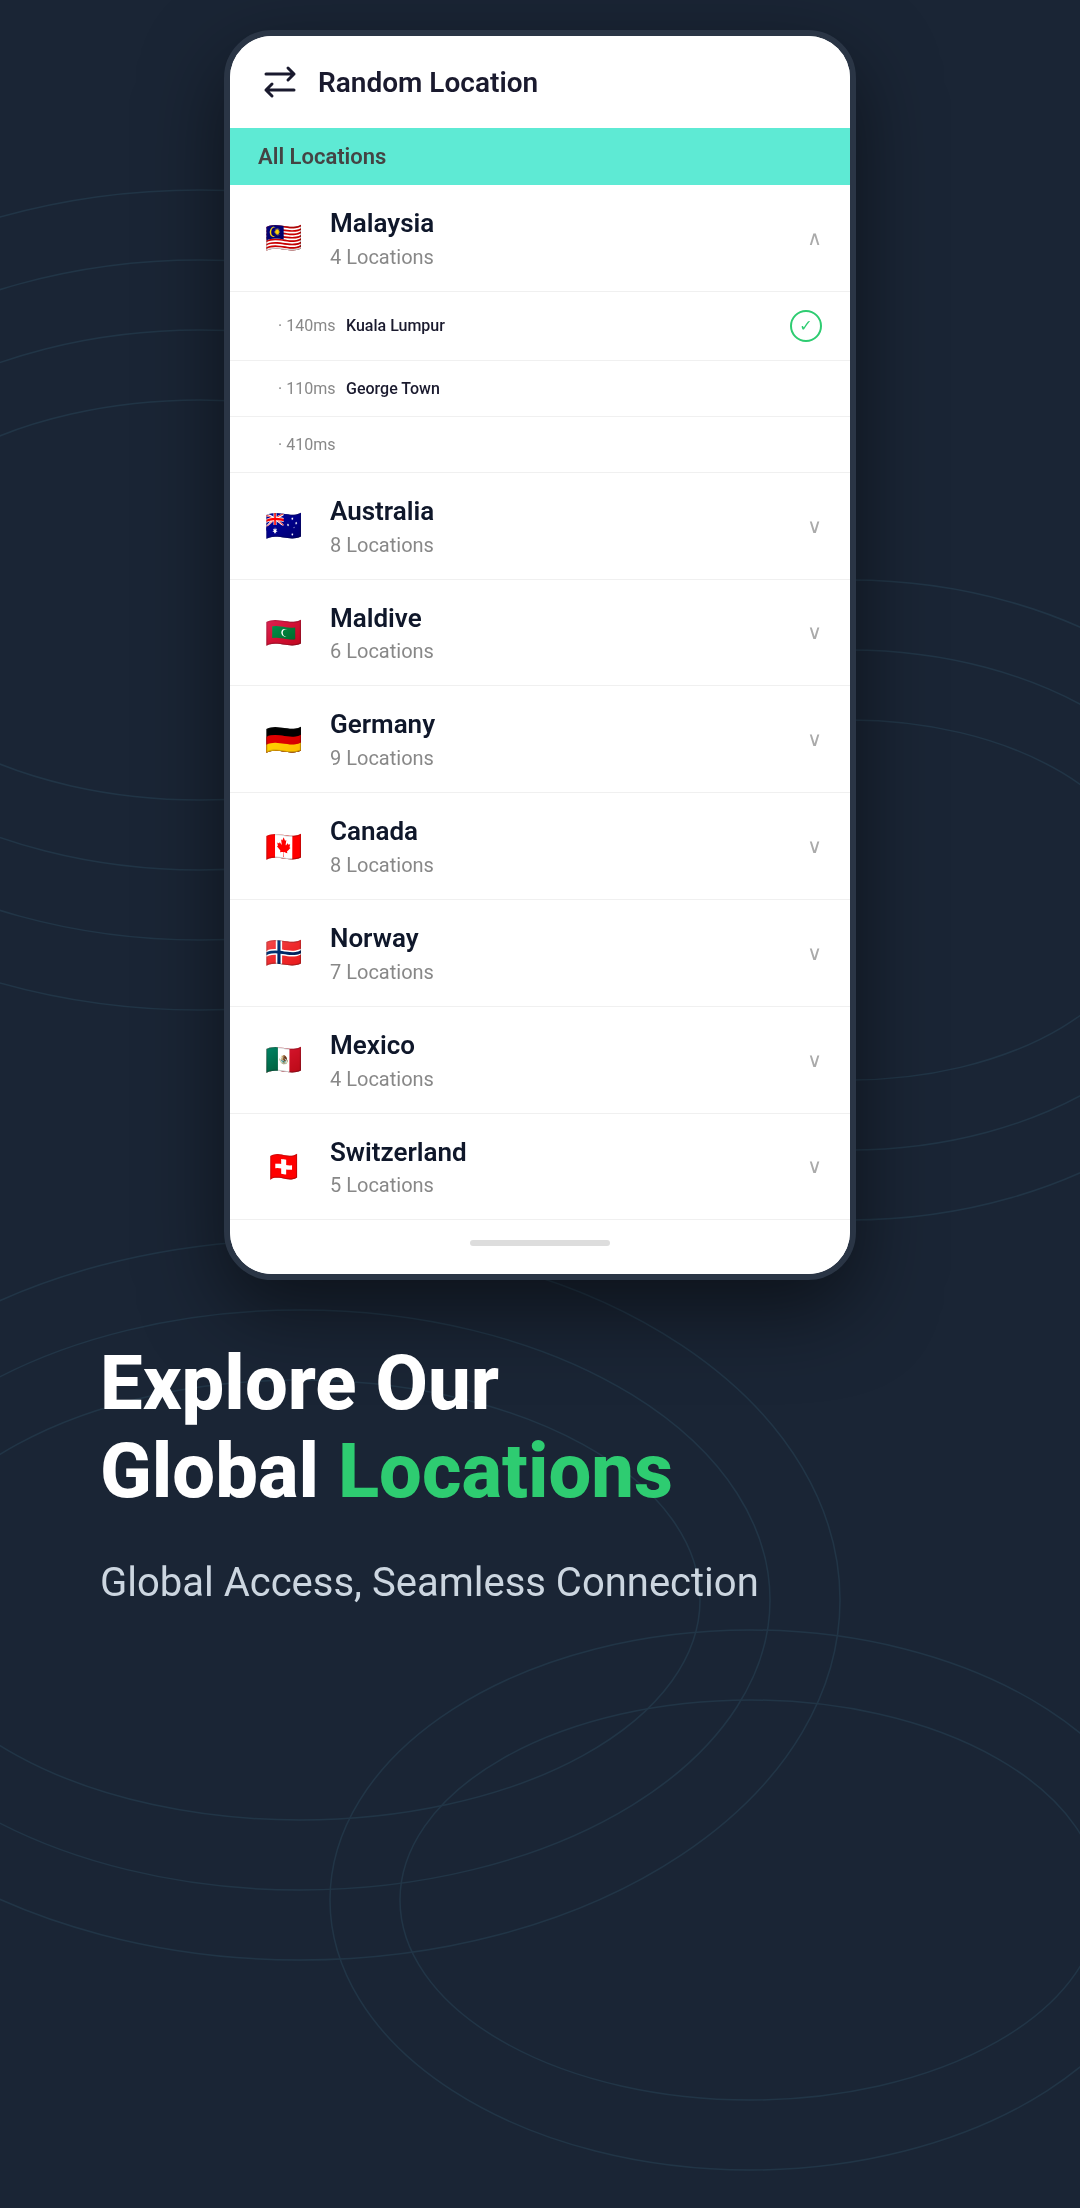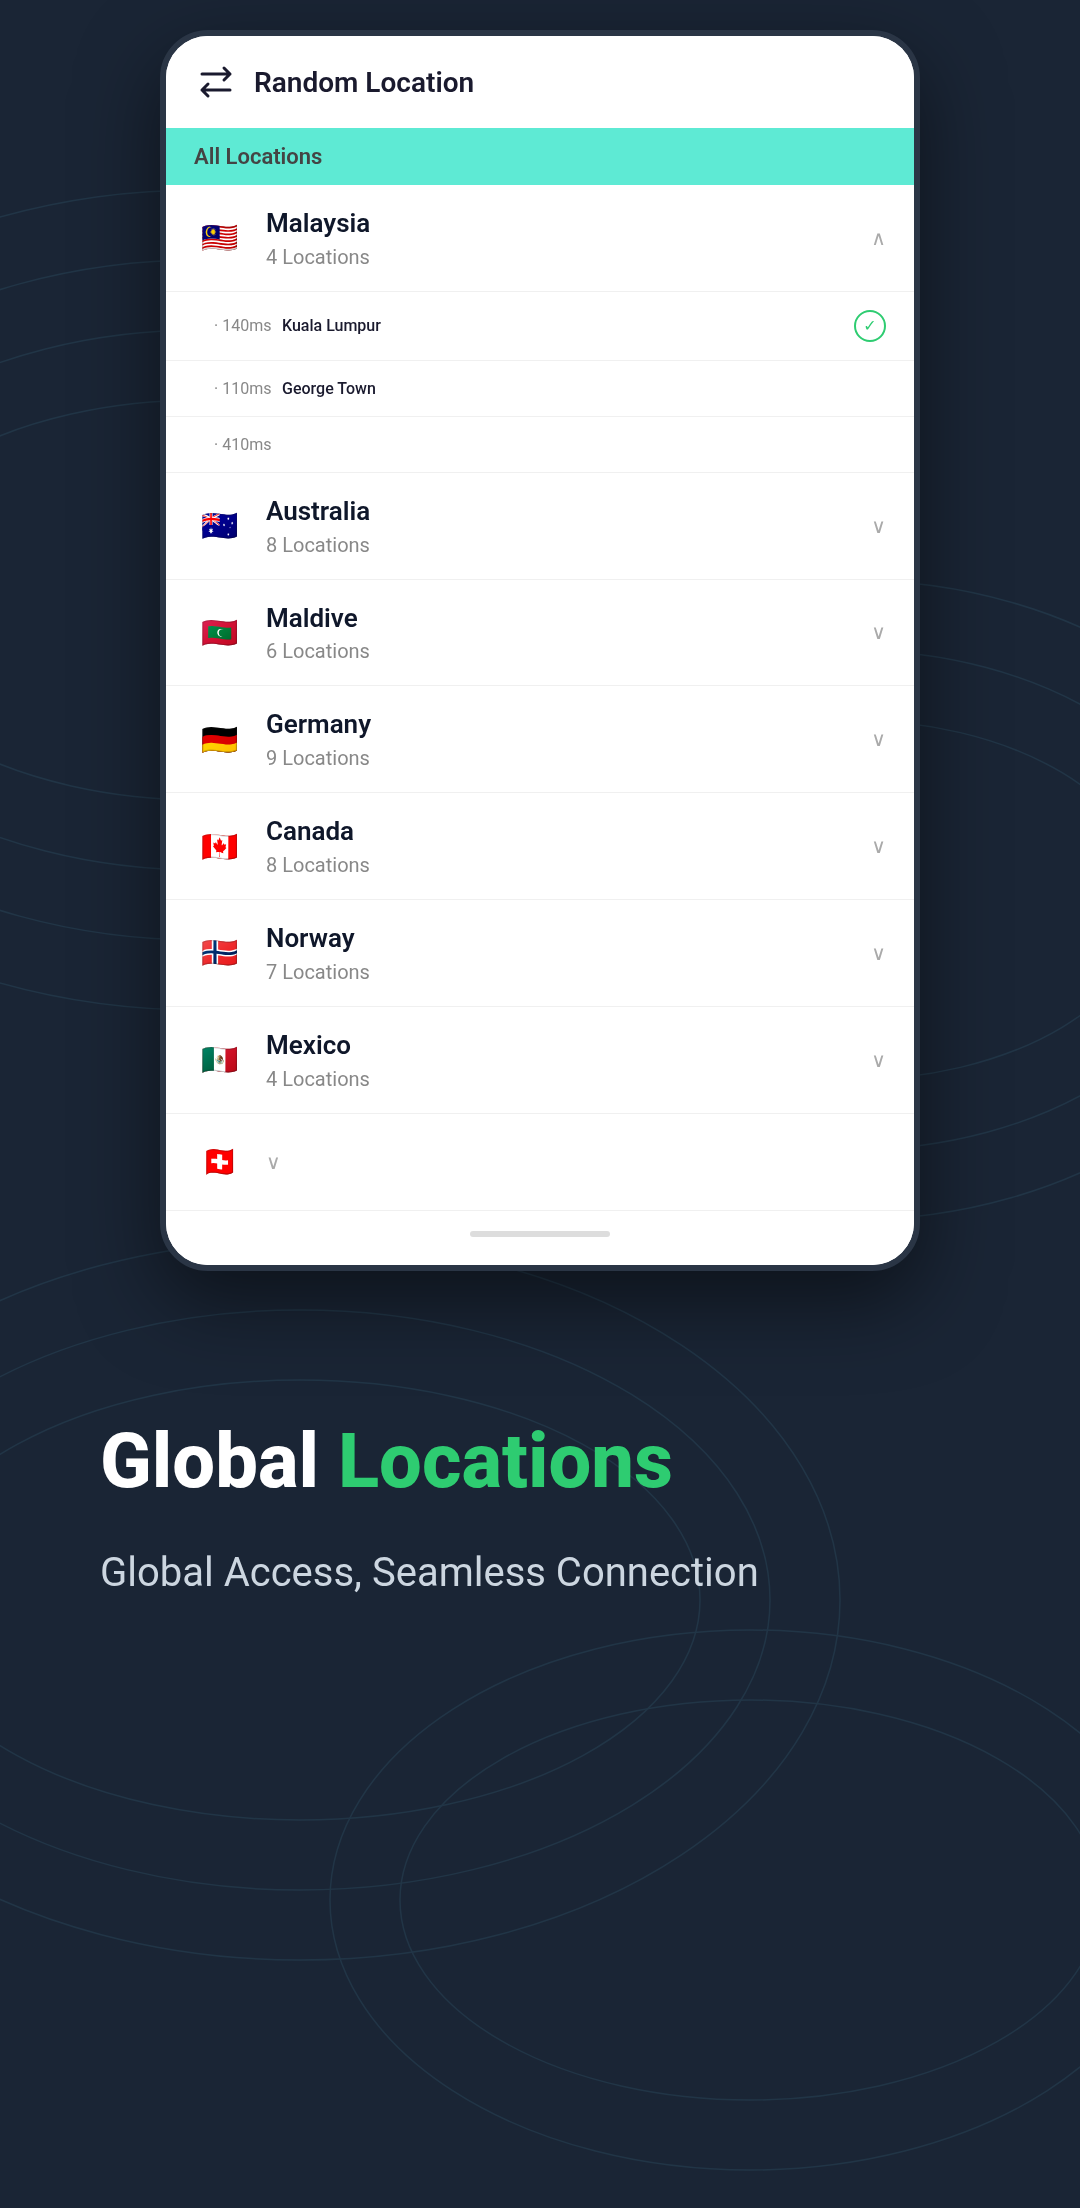--- a/index.html
+++ b/index.html
@@ -17,21 +17,21 @@
     
     .phone-wrapper {
       position: relative;
       z-index: 1;
       display: flex;
       justify-content: center;
       padding-top: 30px;
     }
 
     .phone-frame {
-      width: 760px;
+      width: 632px;
       background: #fff;
       border-radius: 48px;
       overflow: hidden;
       box-shadow: 0 30px 80px rgba(0,0,0,0.5);
       border: 6px solid #2a3545;
       position: relative;
     }
 
     
     .random-location-row {
@@ -314,31 +314,35 @@
         <div class="country-flag">🇲🇽</div>
         <div class="country-info">
           <div class="country-name">Mexico</div>
           <div class="country-count">4 Locations</div>
         </div>
         <span class="chevron">∨</span>
       </div>
 
       <div class="country-row">
         <div class="country-flag">🇨🇭</div>
+        <div class="country-info">
+          <div class="country-name">Switzerland</div>
+          <div class="country-count">5 Locations</div>
+        </div>
         <span class="chevron">∨</span>
       </div>
 
     </div>
 
     <div class="phone-handle">
       <div class="handle-bar"></div>
     </div>
 
   </div>
 </div>
 
 <div class="bottom-section">
   <div class="headline">
-    <br>
+    <span>Explore Our</span><br>
     <span>Global </span><span class="headline-accent">Locations</span>
   </div>
   <div class="subheadline">Global Access, Seamless Connection</div>
 </div>
 
 </body></html>

